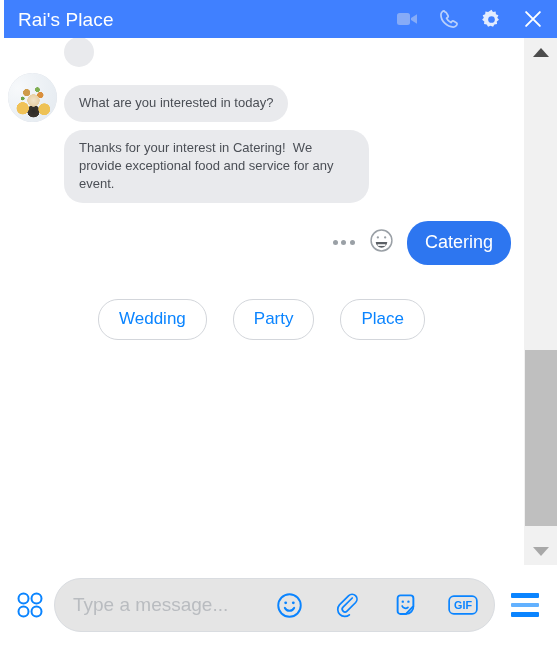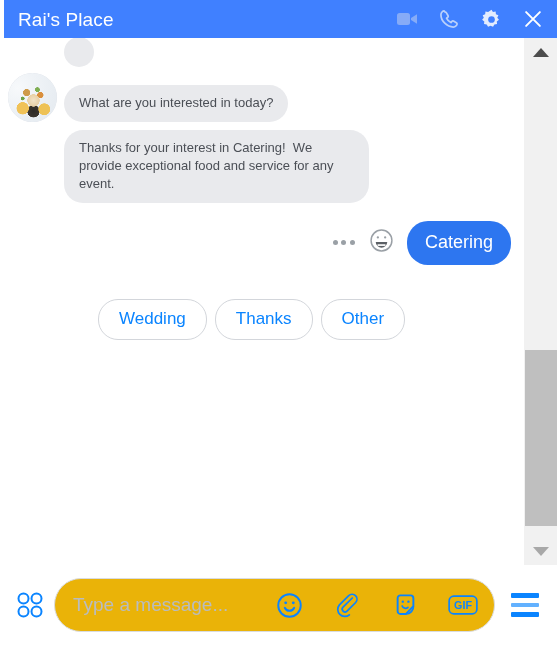--- a/index.html
+++ b/index.html
@@ -167,21 +167,21 @@
     height: 5px;
     border-radius: 50%;
     background: #9aa0a6;
   }
   .react-icon { cursor: pointer; display: block; }
 
   
   .quick-replies {
     display: flex;
     align-items: center;
-    gap: 8px;
+    gap: 26px;
     padding: 12px 12px 6px 98px;
   }
   .qr-btn {
     border: 1px solid #d3d6db;
     background: #ffffff;
     color: #0a84ff;
     border-radius: 20px;
     font-size: 17px;
     font-family: "Liberation Sans", sans-serif;
     padding: 9px 20px 10px 20px;
@@ -262,21 +262,21 @@
   }
   .input-shell {
     flex: 1 1 auto;
     height: 54px;
     border: 1px solid #d9dce0;
     border-radius: 28px;
     display: flex;
     align-items: center;
     padding: 0 16px 0 18px;
     box-sizing: border-box;
-    background: #eab308;
+    background: #e5e5e5;
     min-width: 0;
   }
   .msg-input {
     flex: 1 1 auto;
     border: none;
     outline: none;
     background: transparent;
     font-size: 19px;
     font-family: "Liberation Sans", sans-serif;
     color: #4b4f56;
@@ -394,22 +394,22 @@
               <path d="M8.2 16.4 H15.8" stroke="#ffffff" stroke-width="1.6"></path>
             </svg>
           </span>
         </div>
         <div class="bubble blue">Catering</div>
       </div>
 
 
       <div class="quick-replies">
         <button class="qr-btn">Wedding</button>
-        <button class="qr-btn">Thanks</button>
-        <button class="qr-btn">Other</button>
+        <button class="qr-btn">Party</button>
+        <button class="qr-btn">Place</button>
       </div>
 
     </div>
   </div>
 
   <div class="scrollbar">
     <div class="sb-btn up">
       <span class="arrow-up"></span>
     </div>
     <div class="sb-thumb"></div>

